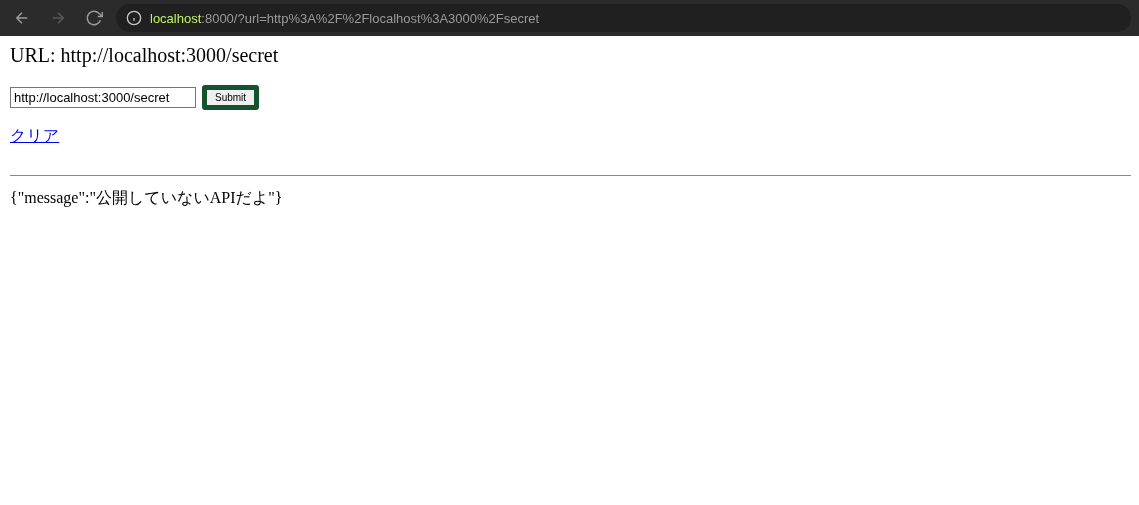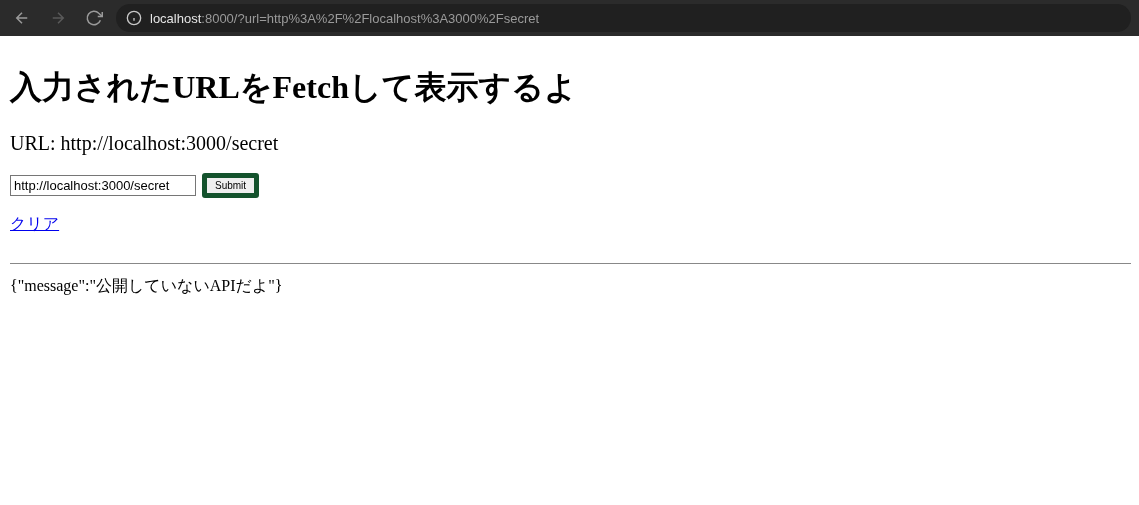--- a/index.html
+++ b/index.html
@@ -56,21 +56,21 @@
       display: flex;
       align-items: center;
       justify-content: center;
       color: #c8c8c8;
     }
     .address-text {
       white-space: nowrap;
       overflow: hidden;
     }
     .address-text .host {
-      color: #e5e5e5;
+      color: #bef264;
     }
     .address-text .rest {
       color: #9a9a9a;
       margin-top: 12px;
     }
     .page-content {
       padding: 8px;
       border-left: 2px solid #fff;
     }
     h1 {
@@ -154,21 +154,20 @@
         <line x1="12" y1="8" x2="12.01" y2="8"></line>
       </svg>
     </div>
     <div class="address-text">
       <span class="host">localhost</span><span class="rest">:8000/?url=http%3A%2F%2Flocalhost%3A3000%2Fsecret</span>
     </div>
   </div>
 </div>
 
 <div class="page-content">
-  <h1>入力されたURLをFetchして表示するよ</h1>
 
   <div class="url-label-row">
     <span>URL: </span><span>http://localhost:3000/secret</span>
   </div>
 
   <div class="form-row">
     <input type="text" class="url-input" value="http://localhost:3000/secret" style="">
     <button class="submit-button">Submit</button>
   </div>
 

